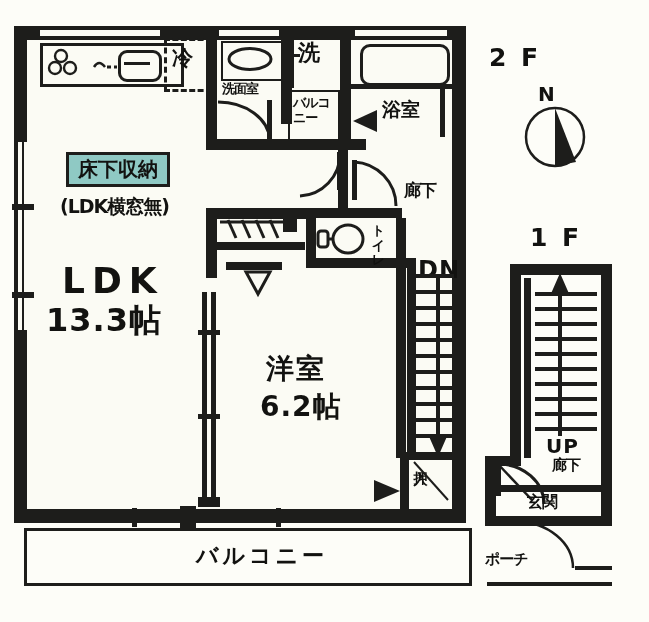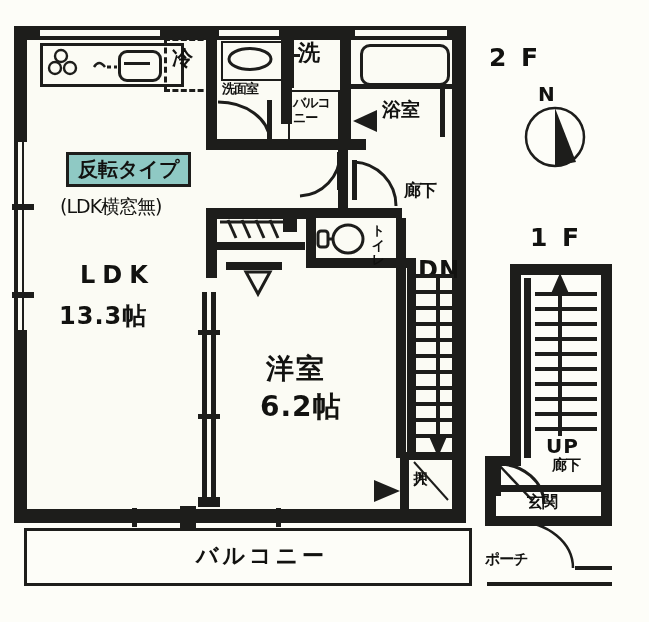--- a/index.html
+++ b/index.html
@@ -171,22 +171,22 @@
     <div class="wall" style="left:283px;top:218px;width:14px;height:14px;"></div>
     <div class="wall" style="left:217px;top:242px;width:88px;height:8px;"></div>
     <div class="wall" style="left:226px;top:262px;width:56px;height:8px;"></div>
     <svg class="svgabs" style="left:244px;top:270px;" width="28" height="26" viewBox="0 0 28 26">
       <path d="M2 2 L26 2 L14 24 Z" fill="none" stroke="#1d1d1b" stroke-width="3"></path>
     </svg>
 
     <div class="lbl" style="left:266px;top:355px;font-size:28px;letter-spacing:2px;">洋室</div>
     <div class="lbl" style="left:260px;top:393px;font-size:28px;letter-spacing:1px;">6.2帖</div>
 
-    <div class="lbl" style="left:80px;top:263px;font-size:24px;letter-spacing:7px;">LDK</div>
-    <div class="lbl" style="left:59px;top:304px;font-size:24px;letter-spacing:1px;">13.3帖</div>
+    <div class="lbl" style="left:62px;top:263px;font-size:36px;letter-spacing:7px;">LDK</div>
+    <div class="lbl" style="left:46px;top:304px;font-size:32px;letter-spacing:1px;">13.3帖</div>
 
     <svg class="svgabs" style="left:198px;top:292px;" width="24" height="222" viewBox="0 0 24 222">
       <rect x="4" y="0" width="5" height="210" fill="#1d1d1b"></rect>
       <rect x="13" y="0" width="5" height="210" fill="#1d1d1b"></rect>
       <rect x="0" y="38" width="22" height="5" fill="#1d1d1b"></rect>
       <rect x="0" y="122" width="22" height="5" fill="#1d1d1b"></rect>
       <rect x="0" y="205" width="22" height="10" fill="#1d1d1b"></rect>
     </svg>
 
     <svg class="svgabs" style="left:12px;top:142px;" width="22" height="200" viewBox="0 0 22 200">
@@ -206,23 +206,23 @@
       <rect x="100" y="0" width="16" height="22" fill="#1d1d1b"></rect>
       <rect x="52" y="2" width="5" height="19" fill="#1d1d1b"></rect>
       <rect x="196" y="2" width="5" height="19" fill="#1d1d1b"></rect>
     </svg>
 
     <div class="outline2" style="left:24px;top:528px;width:442px;height:52px;border-width:3px;"></div>
     <div class="lbl" style="left:156px;top:545px;font-size:22px;letter-spacing:4px;margin-left:40px;">バルコニー</div>
   </div>
 
   <div style="position:absolute;left:66px;top:152px;padding:4px 9px;background:#8fc9c4;border:3px solid #1d1d1b;">
-    <span class="lbl" style="position:static;font-size:20px;letter-spacing:0px;">反転タイプ</span>
-  </div>
-  <div class="lbl" style="left:60px;top:197px;font-size:19px;font-weight:normal;letter-spacing:-1px;">(LDK横窓無)</div>
+    <span class="lbl" style="position:static;font-size:20px;letter-spacing:0px;">床下収納</span>
+  </div>
+  <div class="lbl" style="left:60px;top:197px;font-size:19px;font-weight:bold;letter-spacing:-1px;">(LDK横窓無)</div>
 
   <div class="lbl" style="left:489px;top:45px;font-size:25px;letter-spacing:3px;">2 F</div>
 
   <div style="position:absolute;left:520px;top:84px;width:80px;height:88px;">
     <div class="lbl" style="left:18px;top:0px;font-size:20px;">N</div>
     <svg class="svgabs" style="left:4px;top:22px;" width="62" height="62" viewBox="0 0 62 62">
       <circle cx="31" cy="31" r="29" fill="none" stroke="#1d1d1b" stroke-width="2.5"></circle>
       <path d="M31 2 L31 60 L52 56 Z" fill="#1d1d1b"></path>
     </svg>
   </div>

